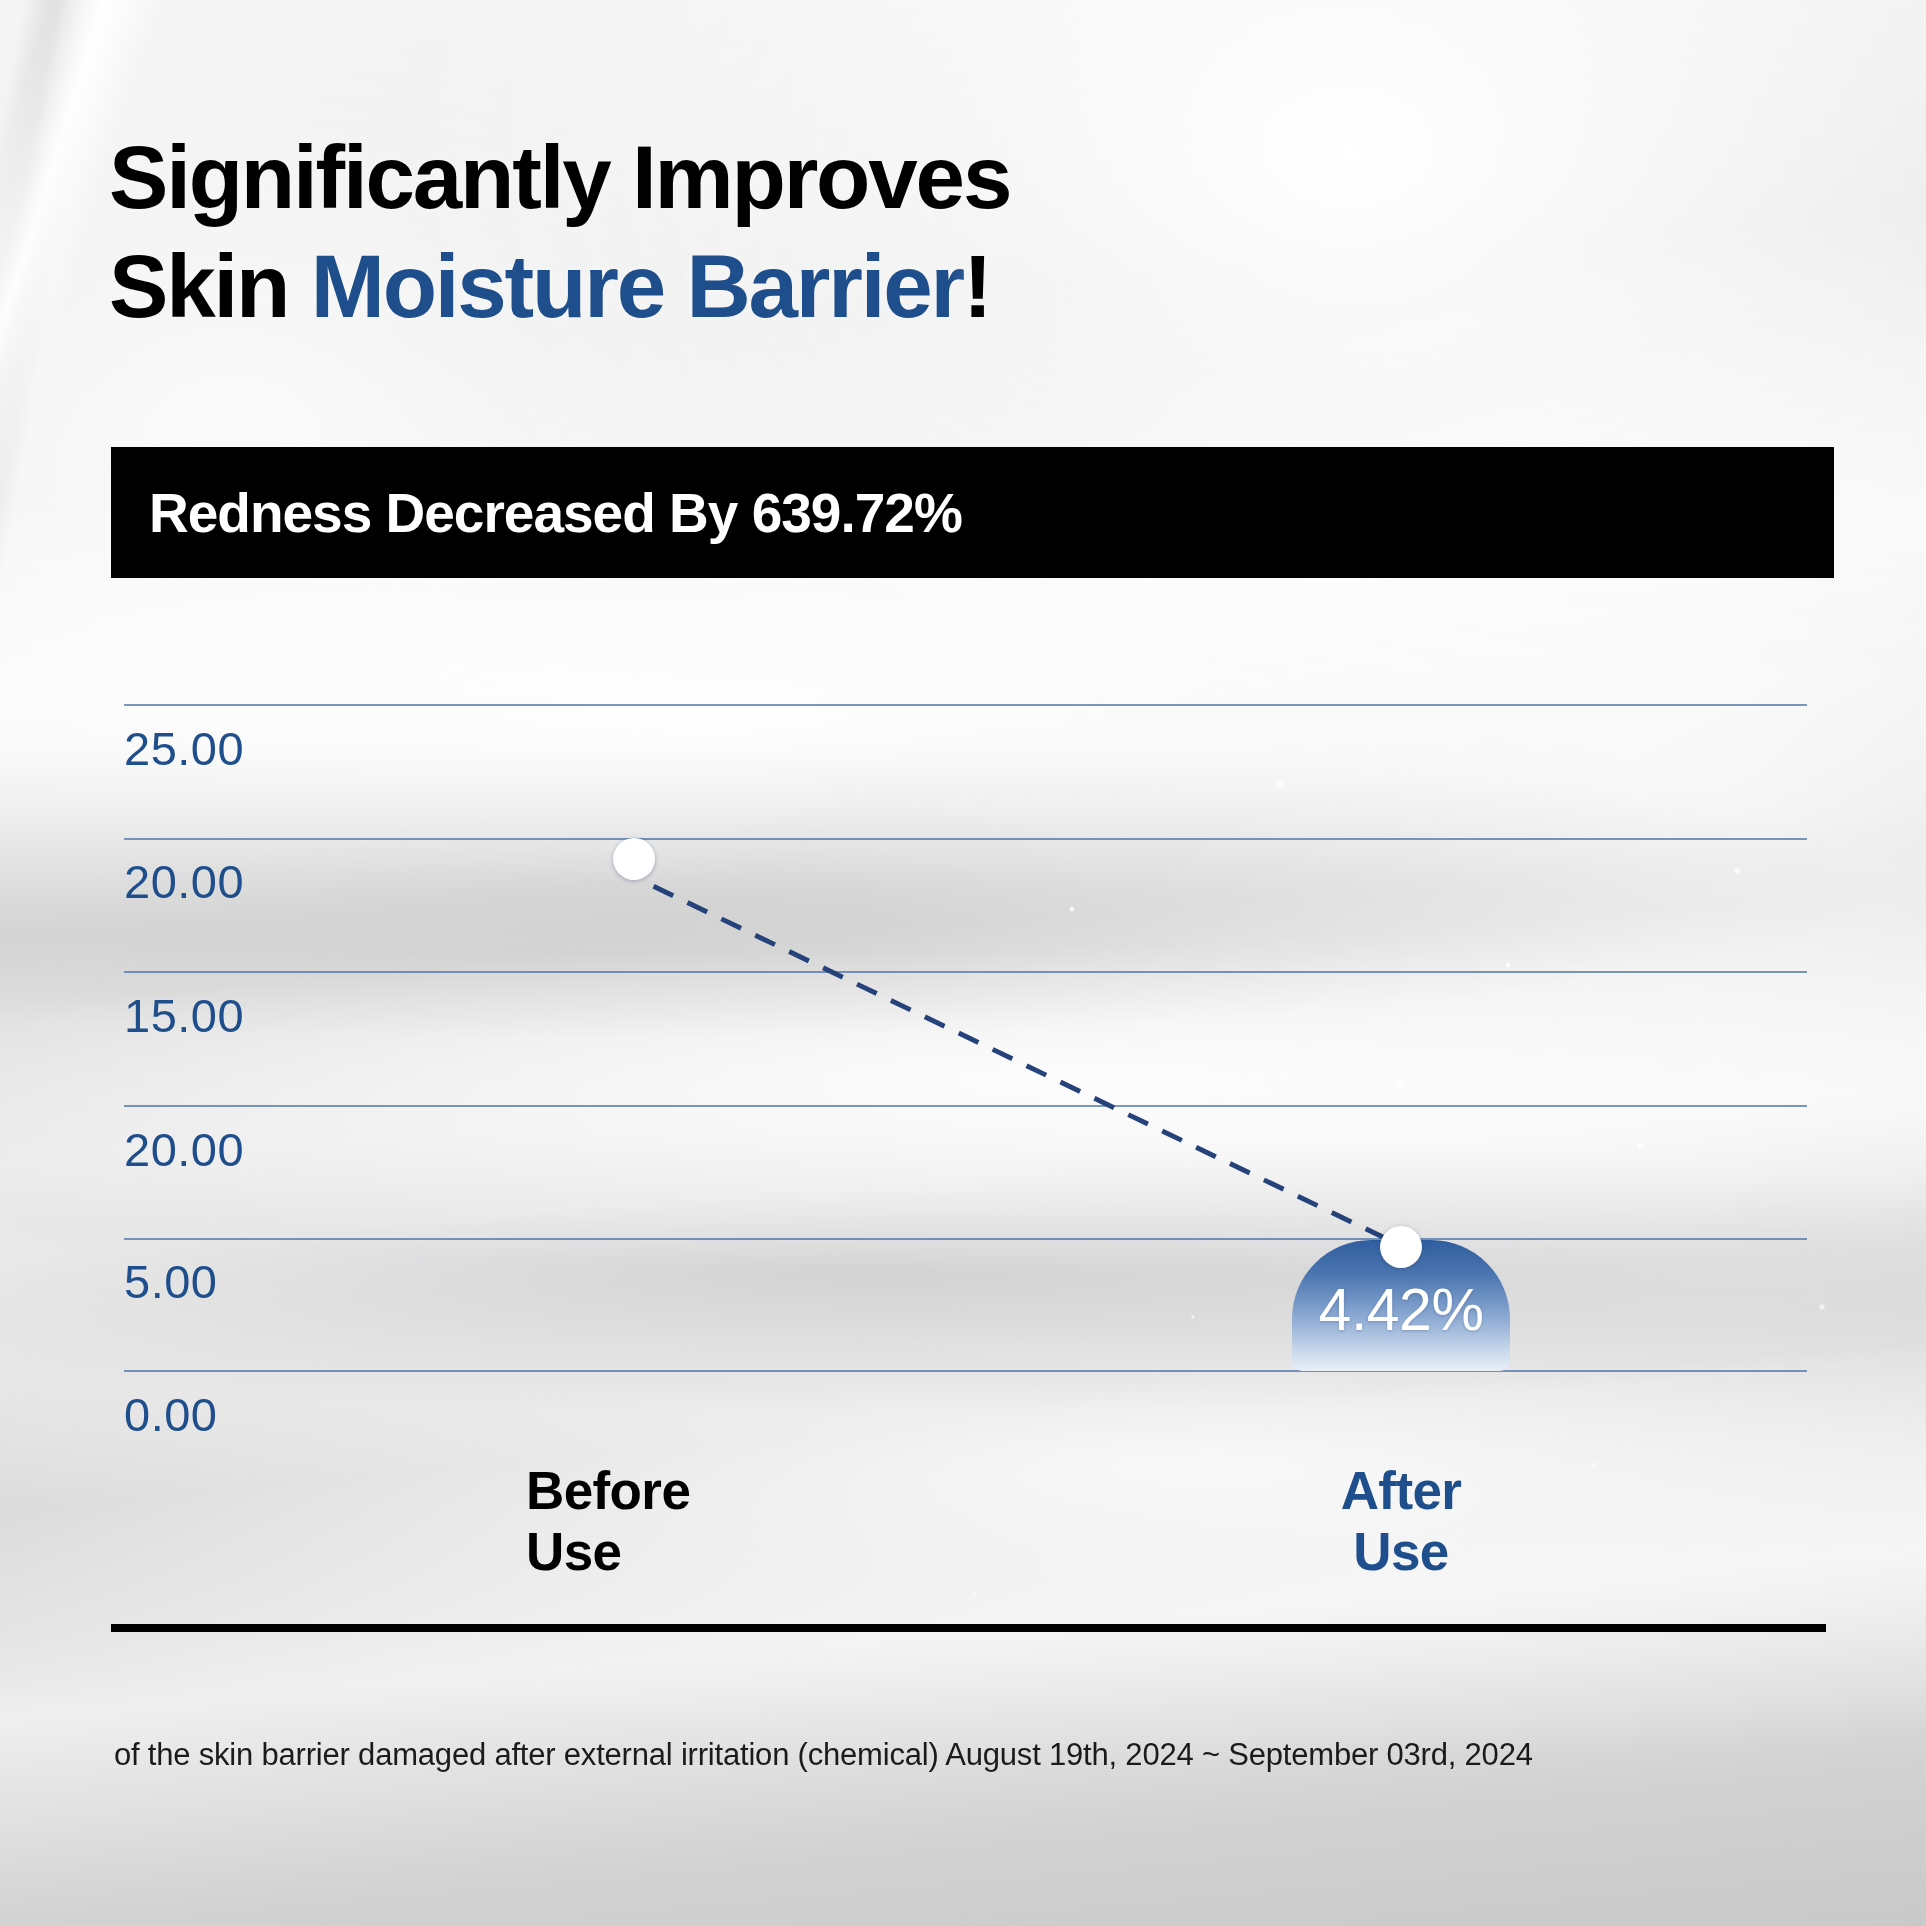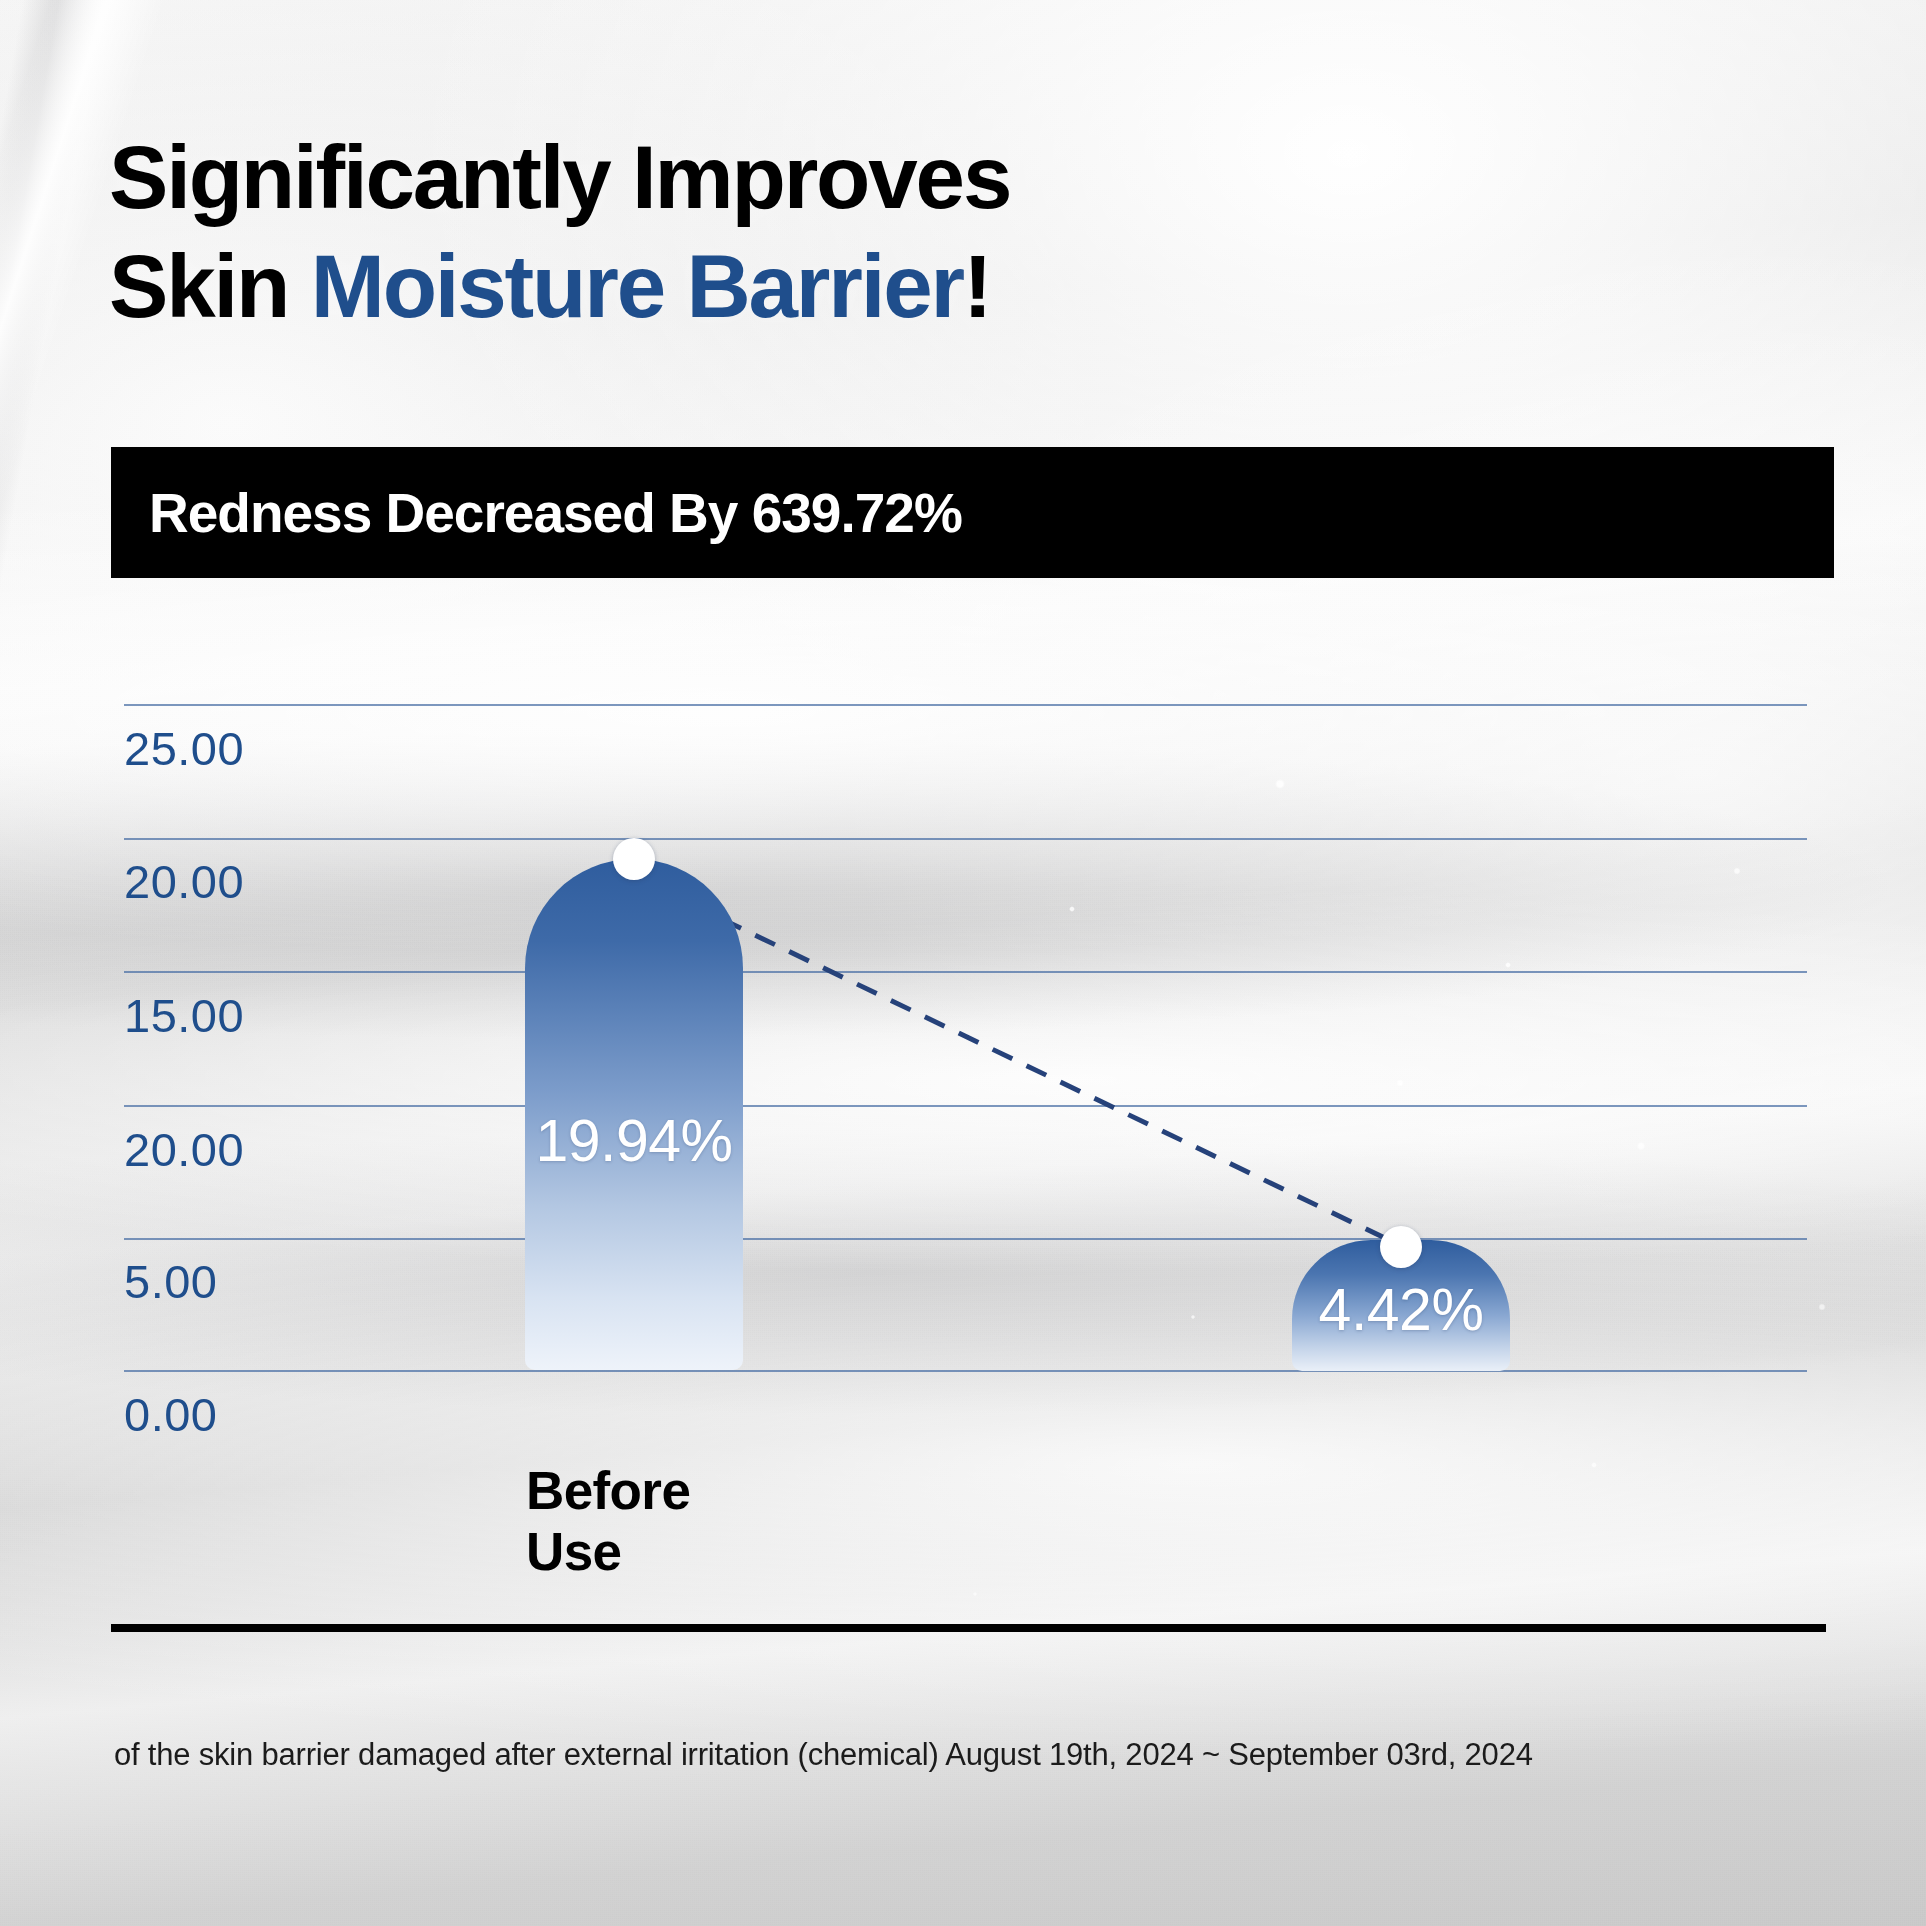--- a/index.html
+++ b/index.html
@@ -192,31 +192,29 @@
     <div class="ytick" style="top:854px">20.00</div>
     <div class="ytick" style="top:988px">15.00</div>
     <div class="ytick" style="top:1122px">20.00</div>
     <div class="ytick" style="top:1254px">5.00</div>
     <div class="ytick" style="top:1387px">0.00</div>
 
     <svg class="connector" viewBox="0 0 1946 1946" xmlns="http://www.w3.org/2000/svg">
       <line x1="660" y1="895" x2="1398" y2="1250" stroke="#26427a" stroke-width="5" stroke-dasharray="22 16"></line>
     </svg>
 
-    <div class="bar bar-1">
-      <div class="bar-value">19.94%</div>
-    </div>
     <div class="marker marker-1"></div>
 
     <div class="bar bar-2">
       <div class="bar-value">4.42%</div>
     </div>
     <div class="marker marker-2"></div>
 
     <div class="xlabel xlabel-1">Before Use</div>
+    <div class="xlabel xlabel-2">After Use</div>
   </div>
 
   <div class="divider"></div>
 
   <div class="footnote">
     <div>of the skin barrier damaged after external irritation (chemical) August 19th, 2024 ~ September 03rd, 2024</div>
   </div>
 
 </div>
 

